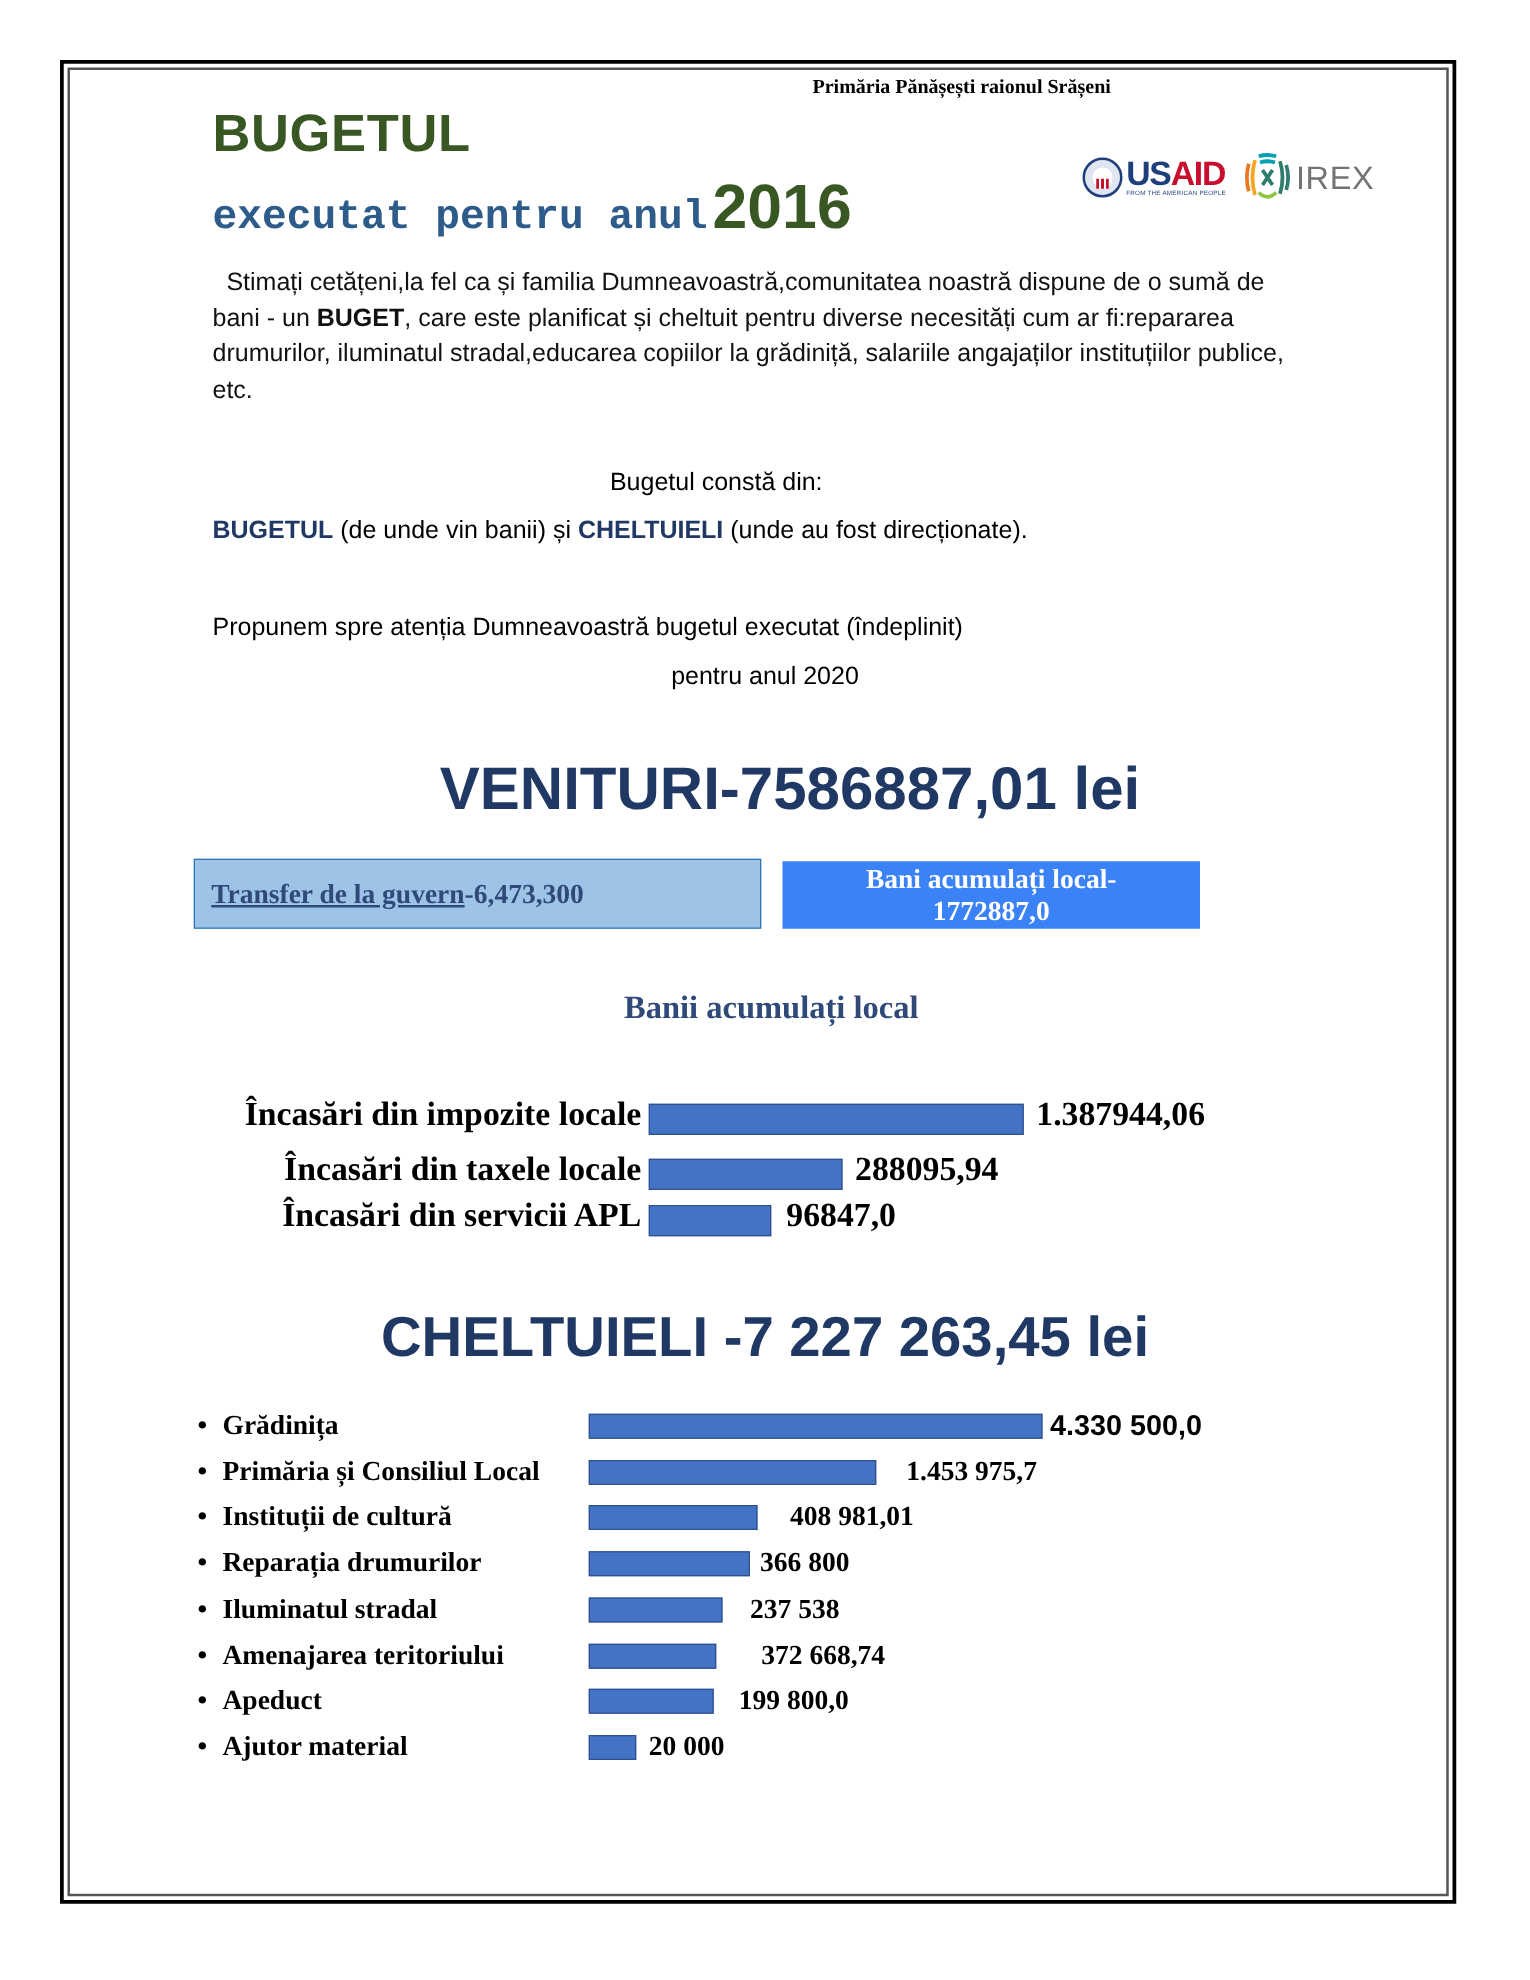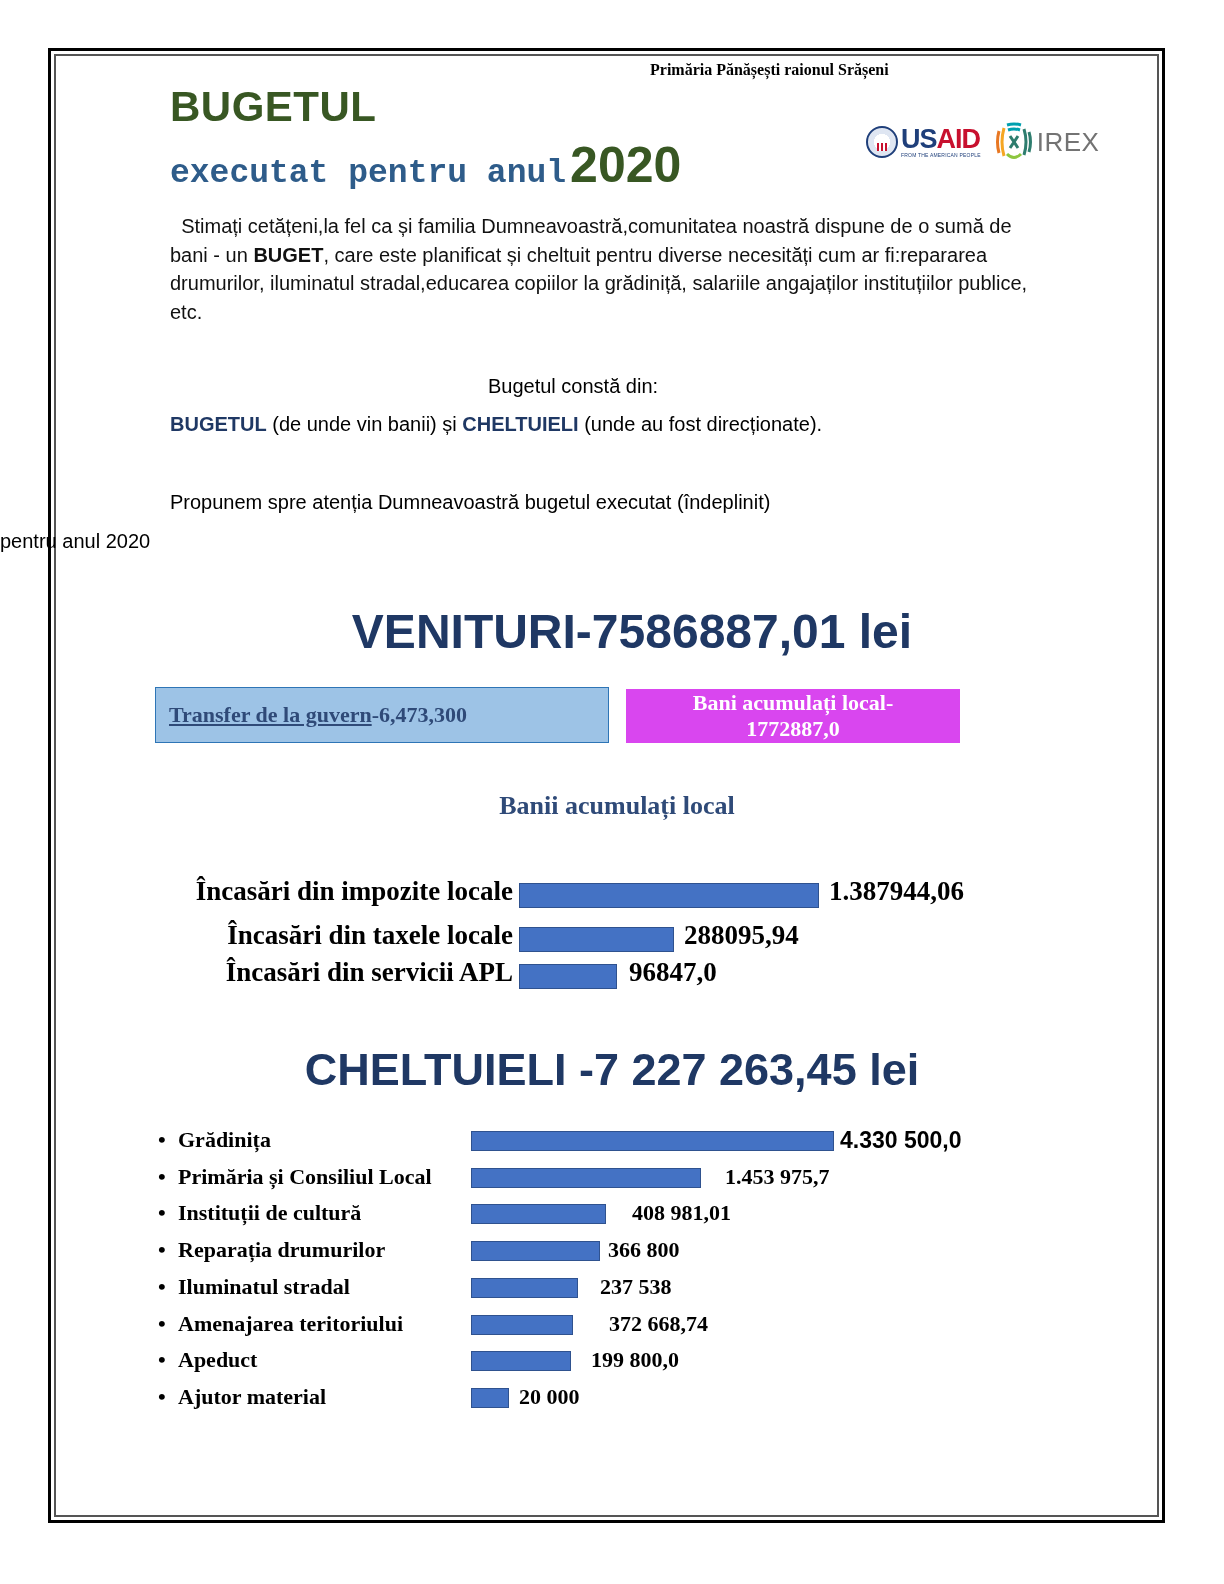--- a/index.html
+++ b/index.html
@@ -22,46 +22,46 @@
   .usaid-word .aid { color: #C8102E; margin-top: 44px; }
   .usaid-tag { font-family: "Liberation Sans", sans-serif; font-size: 5px; color: #1F3F7A; letter-spacing: 0.2px; }
   .irex { display: flex; align-items: center; gap: 4px; }
   .irex-word { font-family: "Liberation Sans", sans-serif; font-size: 26px; color: #737373; letter-spacing: 0.5px; }
   .intro { left: 170px; top: 212px; width: 860px; font-family: "Liberation Sans", sans-serif; font-size: 20px; line-height: 28.5px; color: #111; }
   .intro b { font-weight: bold; }
   .consists { left: 0; width: 1136px; top: 375px; text-align: center; font-family: "Liberation Sans", sans-serif; font-size: 20px; padding-left: 10px; box-sizing: border-box; }
   .parts { left: 170px; top: 413px; font-family: "Liberation Sans", sans-serif; font-size: 20px; white-space: nowrap; }
   .parts .kw { font-weight: bold; color: #1F3864; }
   .propose { left: 170px; top: 491px; font-family: "Liberation Sans", sans-serif; font-size: 20px; white-space: nowrap; }
-  .propose-year { left: 0; width: 1224px; top: 530px; font-family: "Liberation Sans", sans-serif; font-size: 20px; }
+  .propose-year { left: 0; width: 1224px; top: 530px; text-align: center; font-family: "Liberation Sans", sans-serif; font-size: 20px; }
   .revenue-total { left: 0; width: 1224px; top: 604px; text-align: center; font-family: "Liberation Sans", sans-serif; font-weight: bold; font-size: 48px; color: #1F3864; padding-left: 40px; box-sizing: border-box; }
   .box-transfer { left: 155px; top: 687px; width: 454px; height: 56px; background: #9DC3E6; border: 1.5px solid #2E75B6; box-sizing: border-box; display: flex; align-items: center; padding-left: 13px; font-family: "Liberation Serif", serif; font-weight: bold; font-size: 22px; color: #2F4A78; }
   .box-transfer .link { text-decoration: underline; }
-  .box-local { left: 626px; top: 689px; width: 334px; height: 54px; background: #d946ef; color: #ffffff; display: flex; flex-direction: column; align-items: center; justify-content: center; font-family: "Liberation Serif", serif; font-weight: bold; font-size: 22px; line-height: 26px; text-align: center; }
+  .box-local { left: 626px; top: 689px; width: 334px; height: 54px; background: #3b82f6; color: #ffffff; display: flex; flex-direction: column; align-items: center; justify-content: center; font-family: "Liberation Serif", serif; font-weight: bold; font-size: 22px; line-height: 26px; text-align: center; }
   .local-heading { left: 0; width: 1224px; top: 791px; text-align: center; font-family: "Liberation Serif", serif; font-weight: bold; font-size: 26px; color: #2F4A78; padding-left: 10px; box-sizing: border-box; }
   .rev-label { font-family: "Liberation Serif", serif; font-weight: bold; font-size: 27px; white-space: nowrap; text-align: right; right: 711px; }
   .bar { position: absolute; background: #4472C4; border: 1px solid #2F528F; box-sizing: border-box; }
   .rev-value { font-family: "Liberation Serif", serif; font-weight: bold; font-size: 27px; white-space: nowrap; }
   .expense-total { left: 0; width: 1224px; top: 1044px; text-align: center; font-family: "Liberation Sans", sans-serif; font-weight: bold; font-size: 45px; color: #1F3864; padding-left: 0; box-sizing: border-box; }
   .exp-label { left: 158px; font-family: "Liberation Serif", serif; font-weight: bold; font-size: 22px; white-space: nowrap; }
   .exp-label .bullet { display: inline-block; width: 20px; }
   .exp-value { font-family: "Liberation Serif", serif; font-weight: bold; font-size: 22px; white-space: nowrap; }
   .exp-value.big { font-family: "Liberation Sans", sans-serif; font-size: 23px; }
 </style>
 </head>
 <body>
 
 <div class="frame-outer"></div>
 <div class="frame-inner"></div>
 
 <div class="abs municipality">Primăria Pănășești raionul Srășeni</div>
 <div class="abs title-main">BUGETUL</div>
 <div class="abs title-sub">
   <span class="sub-text">executat pentru anul</span>
-  <span class="year">2020</span>
+  <span class="year">2016</span>
 </div>
 
 <div class="abs logos">
   <div class="usaid">
     <div class="usaid-seal"></div>
     <div class="usaid-text">
       <div class="usaid-word"><span class="us">US</span><span class="aid">AID</span></div>
       <div class="usaid-tag">FROM THE AMERICAN PEOPLE</div>
     </div>
   </div>

